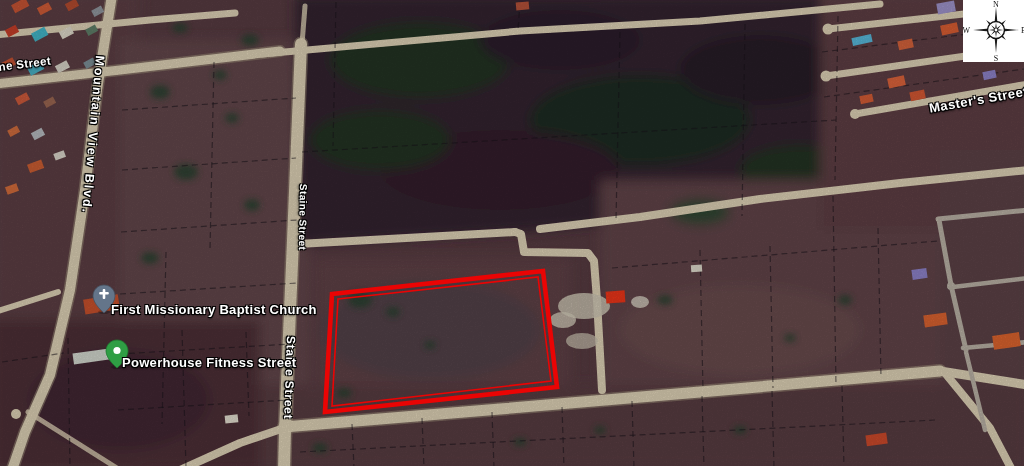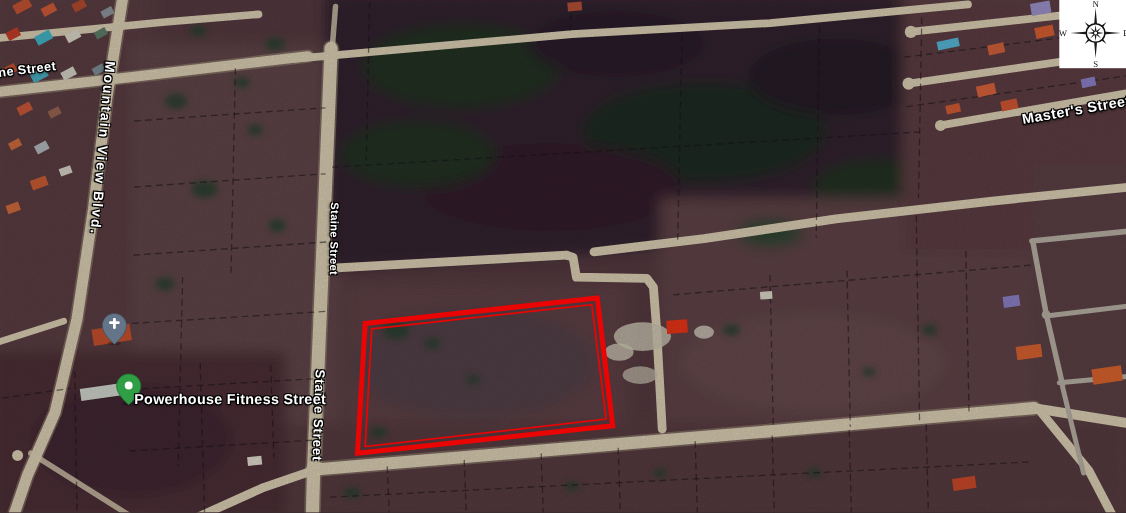--- a/index.html
+++ b/index.html
@@ -223,20 +223,21 @@
   <div class="label lbl-ms">Master's Street</div>
 
   <svg class="pin" style="left:92px;top:284px;" width="24" height="30" viewBox="0 0 24 30">
     <ellipse cx="12" cy="28" rx="6" ry="2" fill="#000" opacity="0.25"></ellipse>
     <path d="M12,1 C5.9,1 1,5.9 1,12 c0,8 11,17 11,17 s11,-9 11,-17 C23,5.9 18.1,1 12,1 Z" fill="#64758a" stroke="#46525f" stroke-width="0.8"></path>
     <g fill="#fff">
       <rect x="10.7" y="5" width="2.6" height="10" rx="1"></rect>
       <rect x="7.2" y="8" width="9.6" height="2.6" rx="1"></rect>
     </g>
   </svg>
+  <div class="label lbl-church">First Missionary Baptist Church</div>
 
   <svg class="pin" style="left:105px;top:339px;" width="24" height="30" viewBox="0 0 24 30">
     <ellipse cx="12" cy="28" rx="6" ry="2" fill="#000" opacity="0.25"></ellipse>
     <path d="M12,1 C5.9,1 1,5.9 1,12 c0,8 11,17 11,17 s11,-9 11,-17 C23,5.9 18.1,1 12,1 Z" fill="#2f9e44" stroke="#1f7a31" stroke-width="0.8"></path>
     <circle cx="12" cy="11.5" r="3.6" fill="#fff"></circle>
   </svg>
   <div class="label lbl-fit">Powerhouse Fitness Street</div>
 
   <div id="compass">
     <svg width="61" height="62" viewBox="0 0 61 62">

